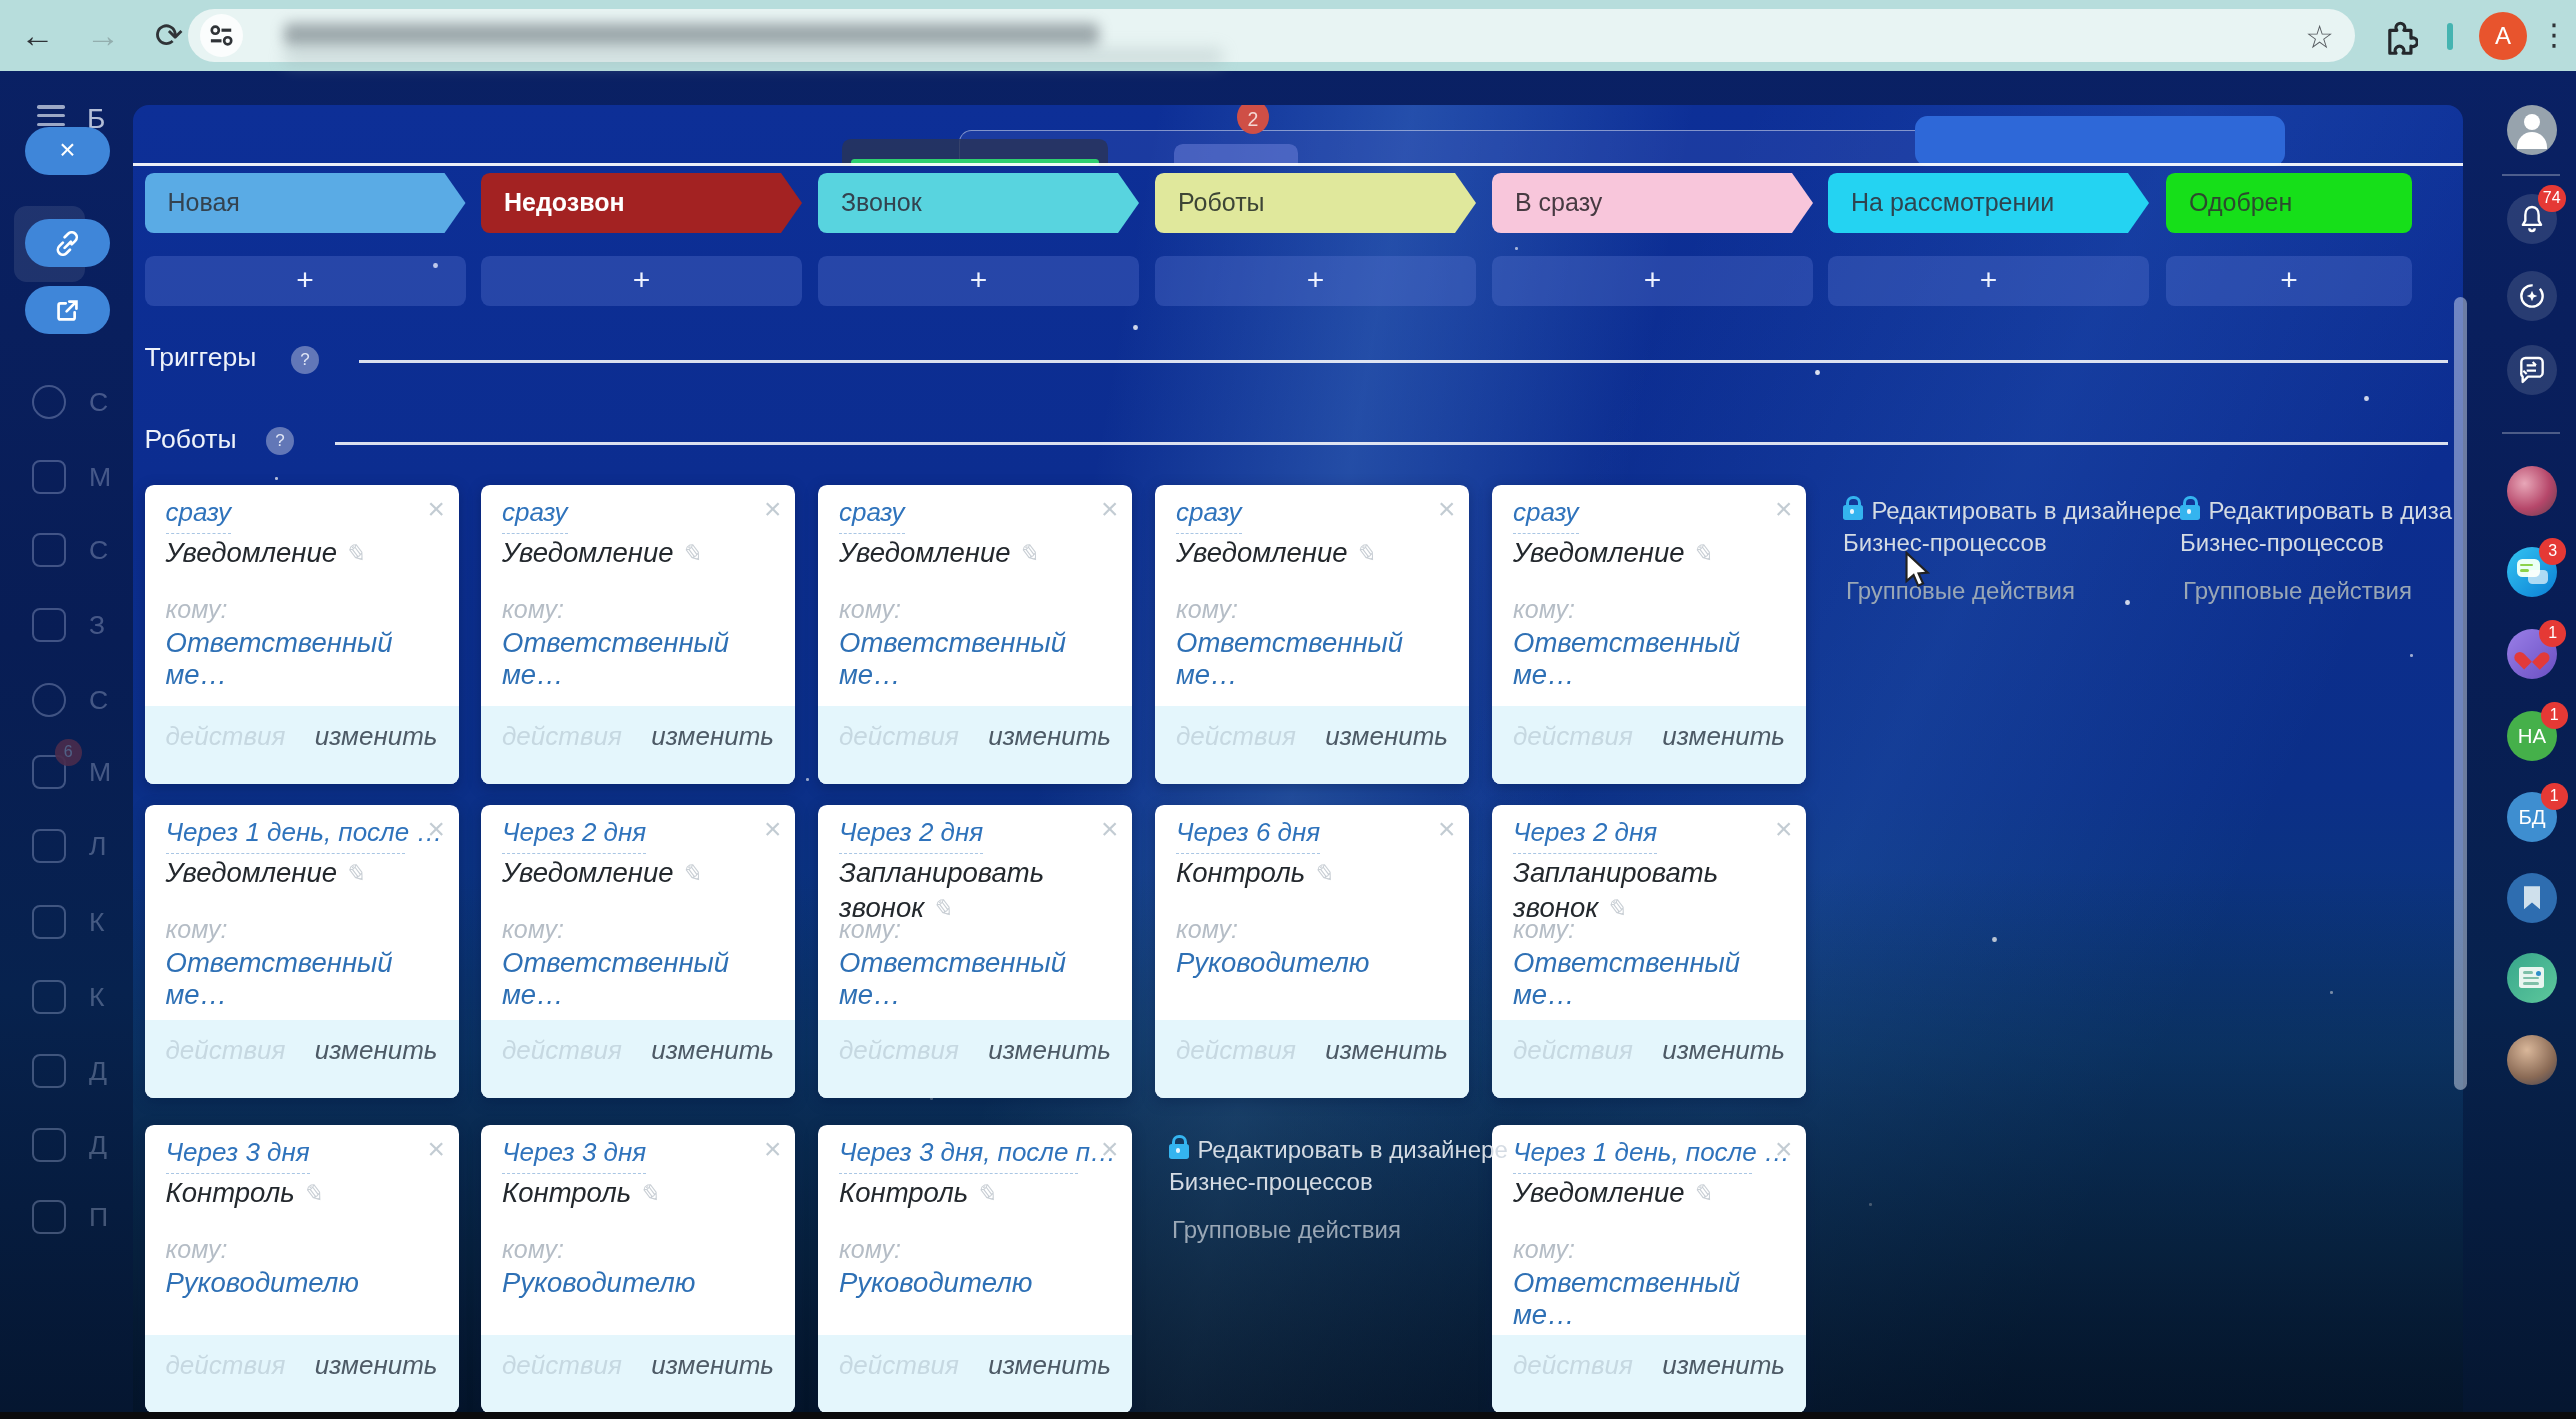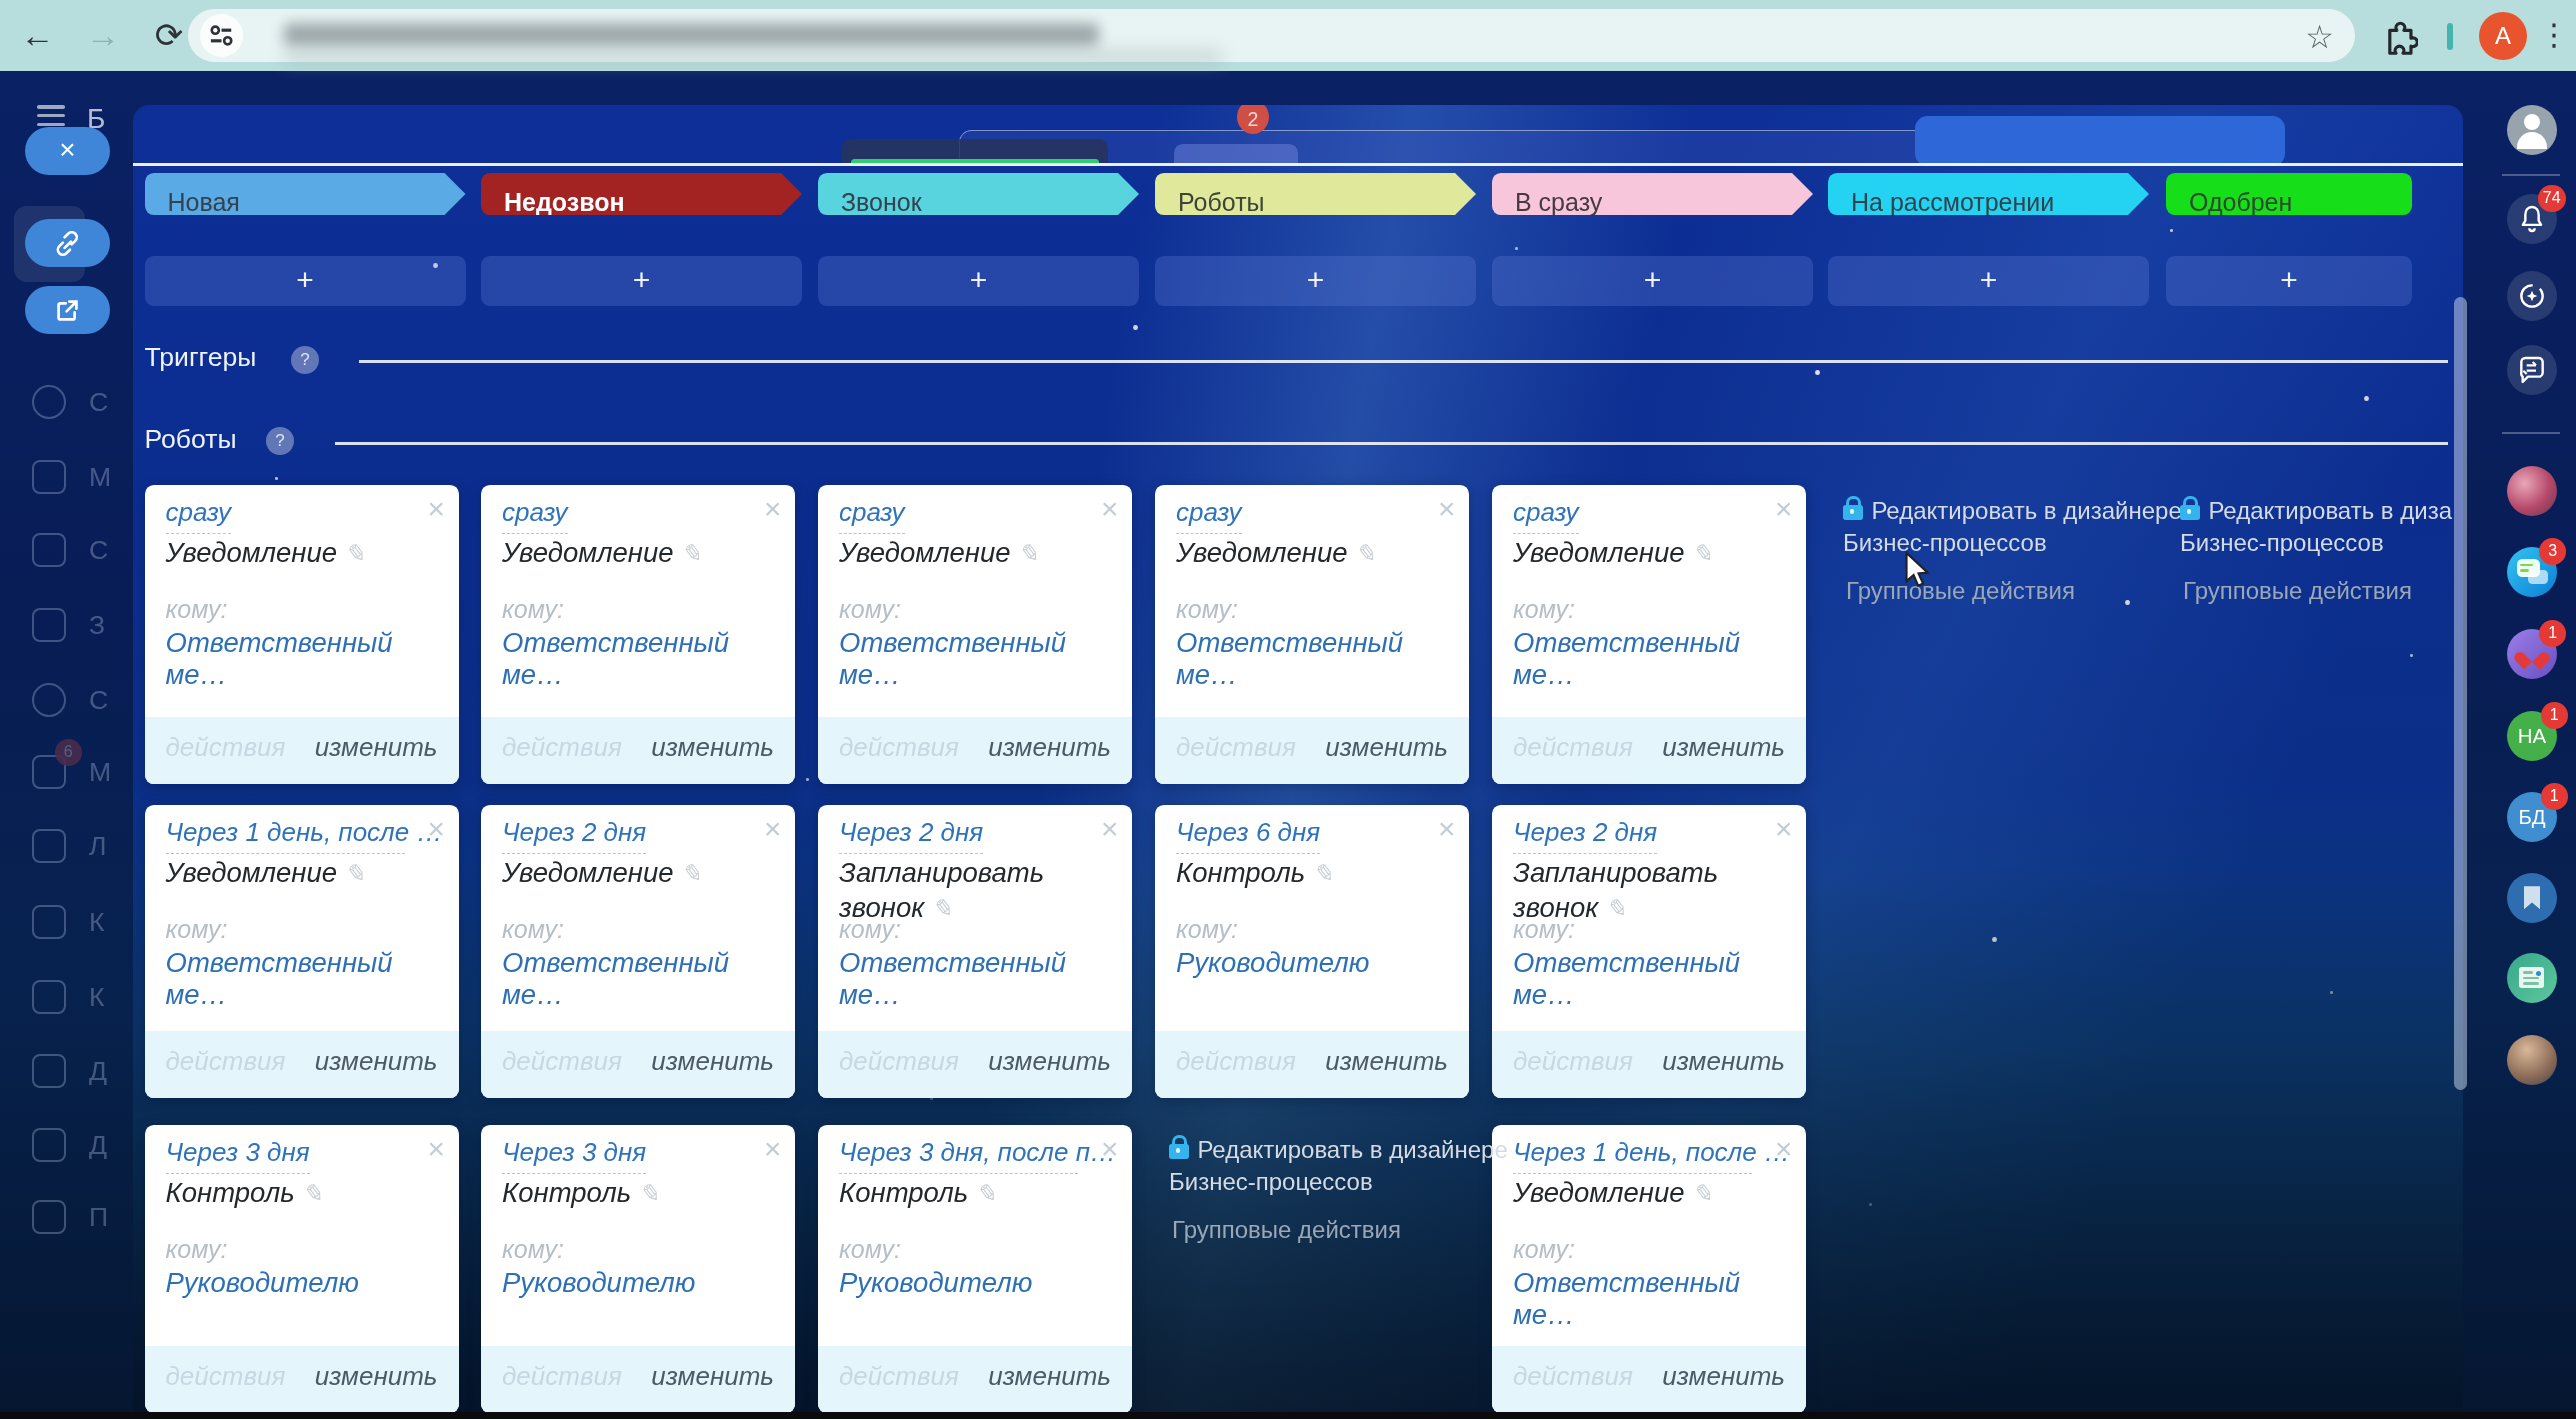--- a/index.html
+++ b/index.html
@@ -71,42 +71,42 @@
                  border-radius:8.9px 8.9px 0 0; }
   .remnant-tab i { position:absolute; left:8.9px; bottom:0; right:8.9px; height:6.2px; background:#2ecf6f; border-radius:3.5px; }
   .remnant-chip { position:absolute; left:1041px; top:39px; width:124px; height:21px; background:rgba(105,125,215,.55);
                   border-radius:8.9px 8.9px 0 0; }
   .remnant-btn { position:absolute; left:1782px; top:10.6px; width:370px; height:50px; background:#2e68d8; border-radius:12.4px; }
   .counter-badge { position:absolute; left:1104px; top:-5.3px; width:32px; height:34px; border-radius:50%;
                    background:#cf4f46; color:#f4d7d3; font-size:19.5px; text-align:center; line-height:39px; }
   .top-line { position:absolute; left:0; top:58px; width:2330px; height:2.7px; background:rgba(255,255,255,.92); }
 
   
-  .stage { position:absolute; top:68px; height:42px; border-radius:8.9px; font-size:25px; line-height:58px;
+  .stage { position:absolute; top:68px; height:60px; border-radius:8.9px; font-size:25px; line-height:58px;
            padding-left:23px; clip-path:polygon(0 0, calc(100% - 21px) 0, 100% 50%, calc(100% - 21px) 100%, 0 100%); }
   .stage.last { clip-path:none; }
   .add-btn { position:absolute; top:151px; height:50px; border-radius:8.9px; background:rgba(100,125,215,.30);
              color:#eef2ff; font-size:30px; font-weight:300; text-align:center; line-height:48px; }
 
   
   .sec-label { position:absolute; color:#eef2fa; font-size:26.6px; }
   .help-dot { position:absolute; width:28px; height:28px; border-radius:50%; background:rgba(170,180,215,.55);
               color:#dfe5f5; font-size:17px; text-align:center; line-height:28px; }
   .sec-line { position:absolute; height:2.7px; background:rgba(255,255,255,.85); }
 
   
   .card { position:absolute; width:314px; background:#fff; border-radius:8.9px; box-shadow:0 3.5px 12.4px rgba(0,20,60,.35);font-style:italic; }
   .card .when { position:absolute; left:21px; top:12.4px; font-size:26px; color:#2f73bc;
                 border-bottom:1.8px dashed #a9c6e4; padding-bottom:4.4px; max-width:239px; white-space:nowrap; }
   .card .close { position:absolute; right:14px; top:7px; font-size:30px; color:#c3ccd3; }
   .card .title { position:absolute; left:21px; top:50px; right:17.7px; font-size:27.5px; color:#23282d; line-height:35px; }
   .card .pencil { color:#c9cfd5; font-size:25px; padding-left:7px; }
   .card .kom { position:absolute; left:21px; top:110px; font-size:25px; color:#b5bdc6; }
   .card .to { position:absolute; left:21px; top:142px; font-size:27.5px; color:#2e70b5; }
-  .card .foot { position:absolute; left:0; right:0; bottom:0; height:67px; background:#e4f6fc; border-radius:0 0 8.9px 8.9px;margin-top:44px; }
+  .card .foot { position:absolute; left:0; right:0; bottom:0; height:78px; background:#e4f6fc; border-radius:0 0 8.9px 8.9px;margin-top:44px; }
   .card .foot .act { position:absolute; left:21px; top:0; line-height:61px; font-size:26px; color:#c6d8e1; }
   .card .foot .edit { position:absolute; right:21px; top:0; line-height:61px; font-size:26px; color:#4d5a66; }
 
   
   .locked { position:absolute; width:354px; color:#d4dbe3; font-size:24px; line-height:32px; }
   .locked .l1 { white-space:nowrap; }
   .locked .grp { position:absolute; left:3px; top:80px; color:#9aa7b5; white-space:nowrap; }
   .lock { display:inline-block; position:relative; width:19.5px; height:15px; background:#34b4ef; border-radius:2.7px;
           margin-right:8.9px; vertical-align:-0.9px; }
   .lock::before { content:''; position:absolute; left:2.7px; top:-8.9px; width:8.9px; height:8.9px;

